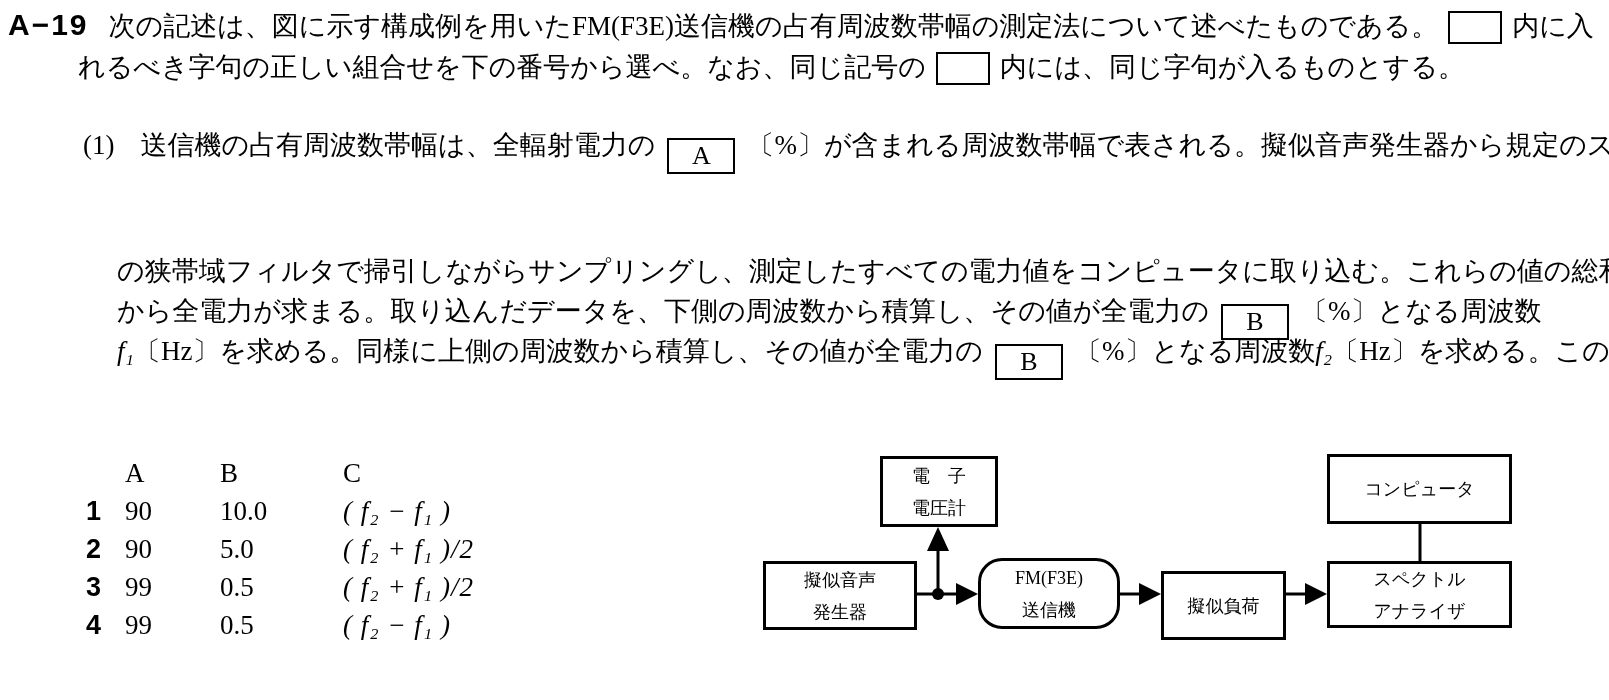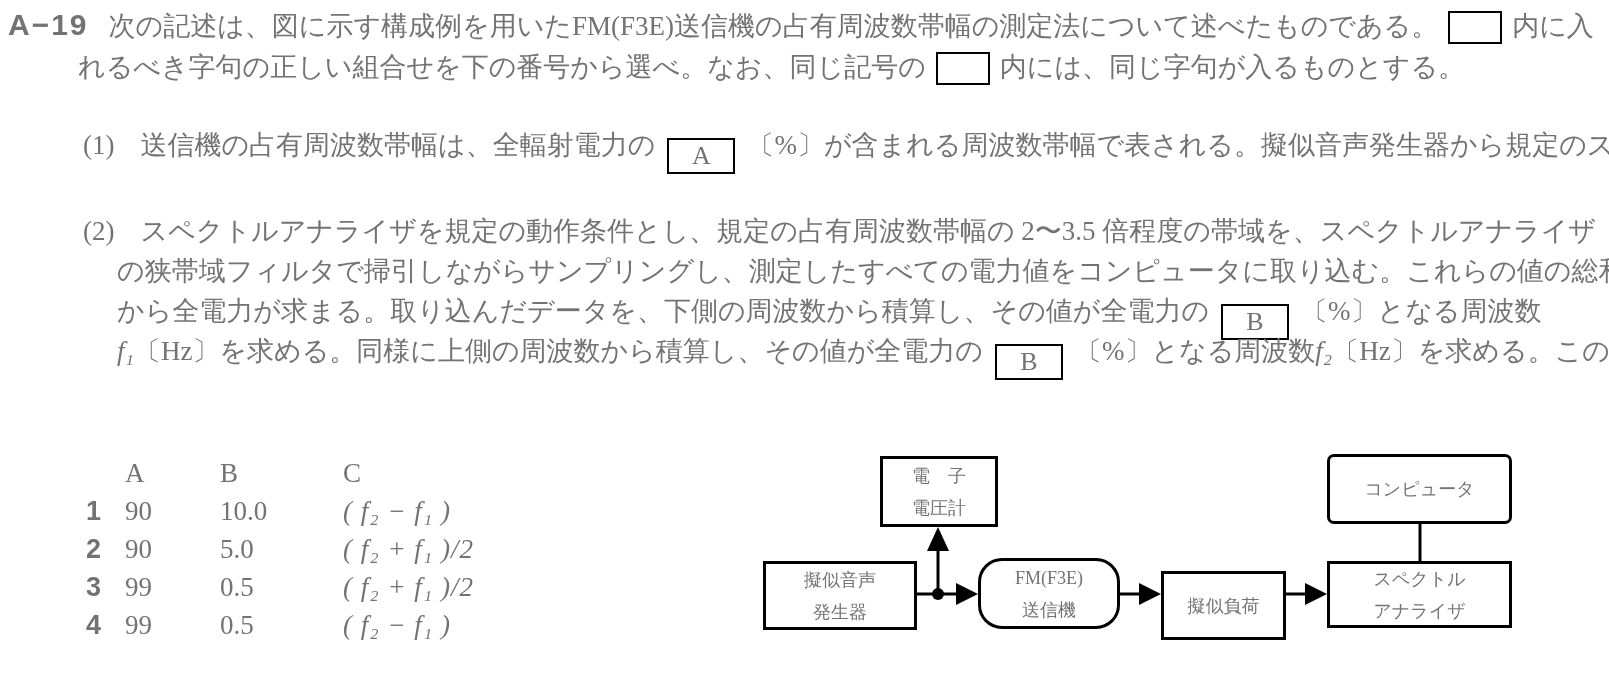--- a/index.html
+++ b/index.html
@@ -1,18 +1,18 @@
 <!DOCTYPE html>
 <html><head>
 <meta charset="utf-8">
 <style>
   html,body { margin:0; padding:0; background:#ffffff; }
   .page {
     position:relative; width:1609px; height:648px;
-    background:#ffffff; color:#737373;
+    background:#ffffff; color:#000000;
     font-family:"Liberation Serif","DejaVu Serif",serif;
     font-size:27px; overflow:hidden;
   }
   .line { position:absolute; white-space:nowrap; }
   .qid {
     font-family:"Liberation Sans","DejaVu Sans",sans-serif;
     font-weight:bold; font-size:30px; letter-spacing:2px; margin-right:20px;
   }
   .marker { margin-right:26px; }
   
@@ -55,23 +55,20 @@
     <span class="qid">A−19</span><span>次の記述は、図に示す構成例を用いたFM(F3E)送信機の占有周波数帯幅の測定法について述べたものである。</span><span class="blank"></span><span>内に入</span>
   </div>
   <div class="line" style="left:78px; top:49px;">
     <span>れるべき字句の正しい組合せを下の番号から選べ。なお、同じ記号の</span><span class="blank"></span><span>内には、同じ字句が入るものとする。</span>
   </div>
 
   <div class="line" style="left:83px; top:127px;">
     <span class="marker">(1)</span><span>送信機の占有周波数帯幅は、全輻射電力の</span><span class="blank lettered">A</span><span>〔%〕が含まれる周波数帯幅で表される。擬似音声発生器から規定のス</span>
   </div>
 
-  <div class="line" style="left:83px; top:213px;">
-    <span class="marker">(2)</span><span>スペクトルアナライザを規定の動作条件とし、規定の占有周波数帯幅の 2〜3.5 倍程度の帯域を、スペクトルアナライザ</span>
-  </div>
   <div class="line" style="left:117px; top:253px;">
     <span>の狭帯域フィルタで掃引しながらサンプリングし、測定したすべての電力値をコンピュータに取り込む。これらの値の総和</span>
   </div>
   <div class="line" style="left:117px; top:293px;">
     <span>から全電力が求まる。取り込んだデータを、下側の周波数から積算し、その値が全電力の</span><span class="blank lettered">B</span><span>〔%〕となる周波数</span>
   </div>
   <div class="line" style="left:117px; top:333px;">
     <span class="var">f₁</span><span>〔Hz〕を求める。同様に上側の周波数から積算し、その値が全電力の</span><span class="blank lettered">B</span><span>〔%〕となる周波数</span><span class="var">f₂</span><span>〔Hz〕を求める。この</span>
   </div>
 
@@ -145,18 +142,18 @@
       <span>FM(F3E)</span>
       <span>送信機</span>
     </div>
     <div class="dbox" style="left:401px; top:134px; width:125px; height:69px;">
       <span>擬似負荷</span>
     </div>
     <div class="dbox" style="left:567px; top:124px; width:185px; height:67px;">
       <span>スペクトル</span>
       <span>アナライザ</span>
     </div>
-    <div class="dbox" style="left:567px; top:17px; width:185px; height:70px;border-radius:7px;">
+    <div class="dbox" style="left:567px; top:17px; width:185px; height:70px;">
       <span>コンピュータ</span>
     </div>
   </div>
 
 </div>
 
 </body></html>

